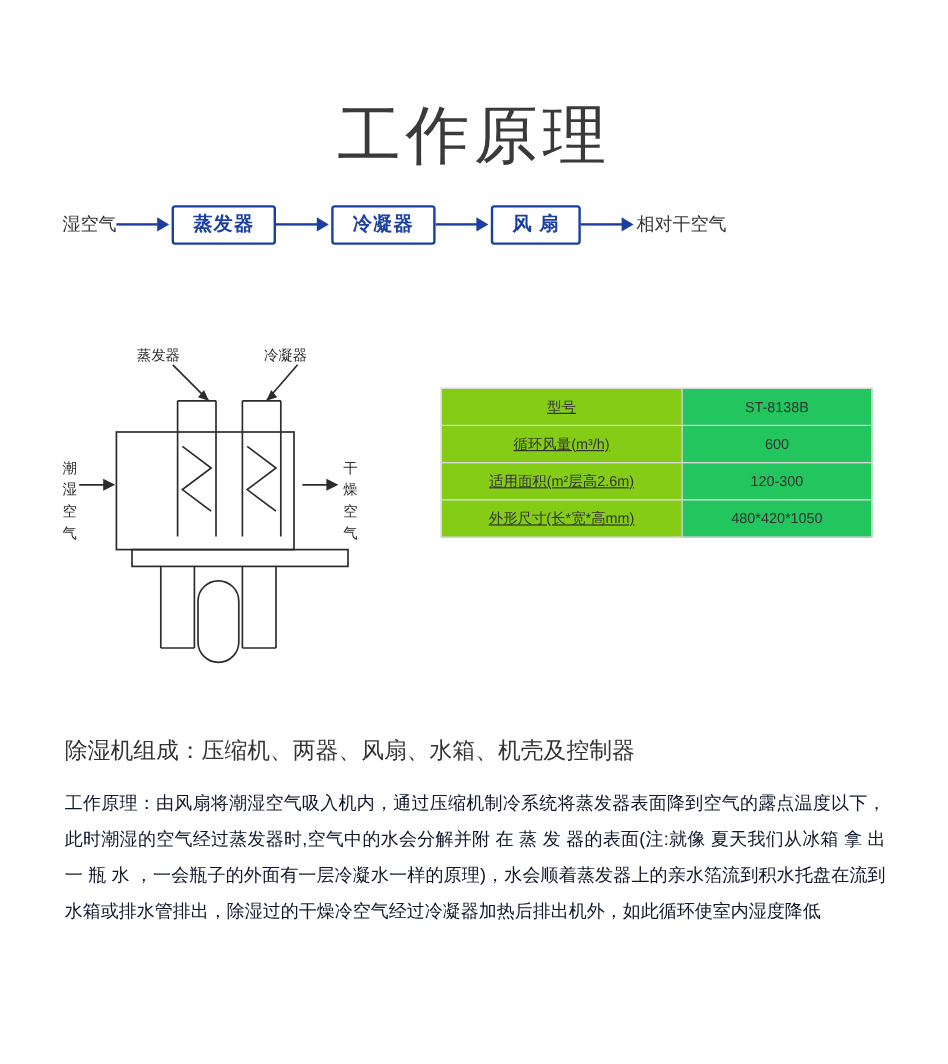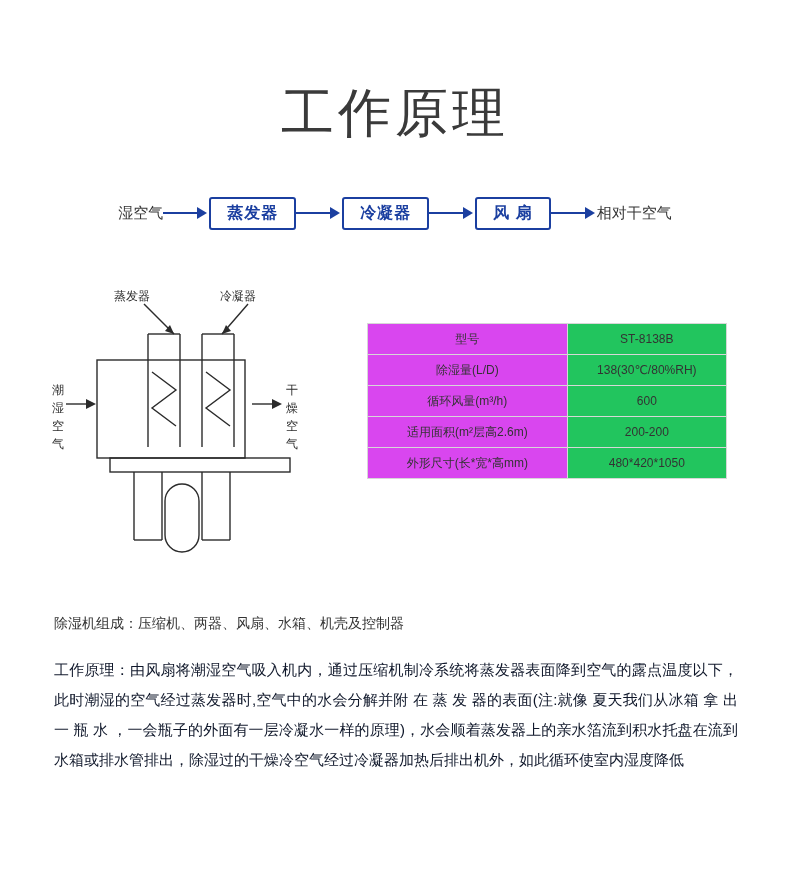--- a/index.html
+++ b/index.html
@@ -26,27 +26,27 @@
     font-size: 53px;
     letter-spacing: 4px;
     color: #3a3a3a;
     font-weight: 400;
     font-family: Liberation Mono, monospace;
   }
 
   
   .flow {
     position: absolute;
-    top: 198px;
+    top: 172px;
     left: 52px;
     width: 686px;
     height: 30px;
     display: flex;
     align-items: center;
-    justify-content: center;
+    justify-content: flex-start;
   }
   .flow-text {
     font-size: 15px;
     color: #333;
     white-space: nowrap;
   }
   .flow-box {
     border: 2px solid #1b3fa0;
     color: #1b3fa0;
     font-size: 16px;
@@ -106,34 +106,35 @@
   }
   .spec-table td {
     border: 1px solid #d7d7d7;
     height: 30px;
     text-align: center;
     padding: 0 4px;
     line-height: 1.2;
   }
   .spec-table td.label {
     width: 205px;
-    background: #d946ef;
+    background: #84cc16;
+    text-decoration: underline;
   }
   .spec-table td.value {
     width: 155px;
     background: #22c55e;
   }
 
   
   .compose {
     position: absolute;
     left: 54px;
     top: 612px;
     width: 690px;
-    font-size: 14px;
+    font-size: 19px;
     color: #333;
     line-height: 1.6;
   }
   .principle {
     position: absolute;
     left: 54px;
     top: 655px;
     width: 684px;
     font-size: 15px;
     color: #0f172a;
@@ -213,30 +214,26 @@
   </svg>
 </div>
 
 <table class="spec-table">
   <tbody>
     <tr>
       <td class="label">型号</td>
       <td class="value">ST-8138B</td>
     </tr>
     <tr>
-      <td class="label">除湿量(L/D)</td>
-      <td class="value">138(30℃/80%RH)</td>
-    </tr>
-    <tr>
       <td class="label">循环风量(m³/h)</td>
       <td class="value">600</td>
     </tr>
     <tr>
       <td class="label">适用面积(m²层高2.6m)</td>
-      <td class="value">200-200</td>
+      <td class="value">120-300</td>
     </tr>
     <tr>
       <td class="label">外形尺寸(长*宽*高mm)</td>
       <td class="value">480*420*1050</td>
     </tr>
   </tbody>
 </table>
 
 <div class="compose">除湿机组成：压缩机、两器、风扇、水箱、机壳及控制器</div>
 <div class="principle">工作原理：由风扇将潮湿空气吸入机内，通过压缩机制冷系统将蒸发器表面降到空气的露点温度以下，此时潮湿的空气经过蒸发器时,空气中的水会分解并附 在 蒸 发 器的表面(注:就像 夏天我们从冰箱 拿 出 一 瓶 水 ，一会瓶子的外面有一层冷凝水一样的原理)，水会顺着蒸发器上的亲水箔流到积水托盘在流到水箱或排水管排出，除湿过的干燥冷空气经过冷凝器加热后排出机外，如此循环使室内湿度降低</div>

